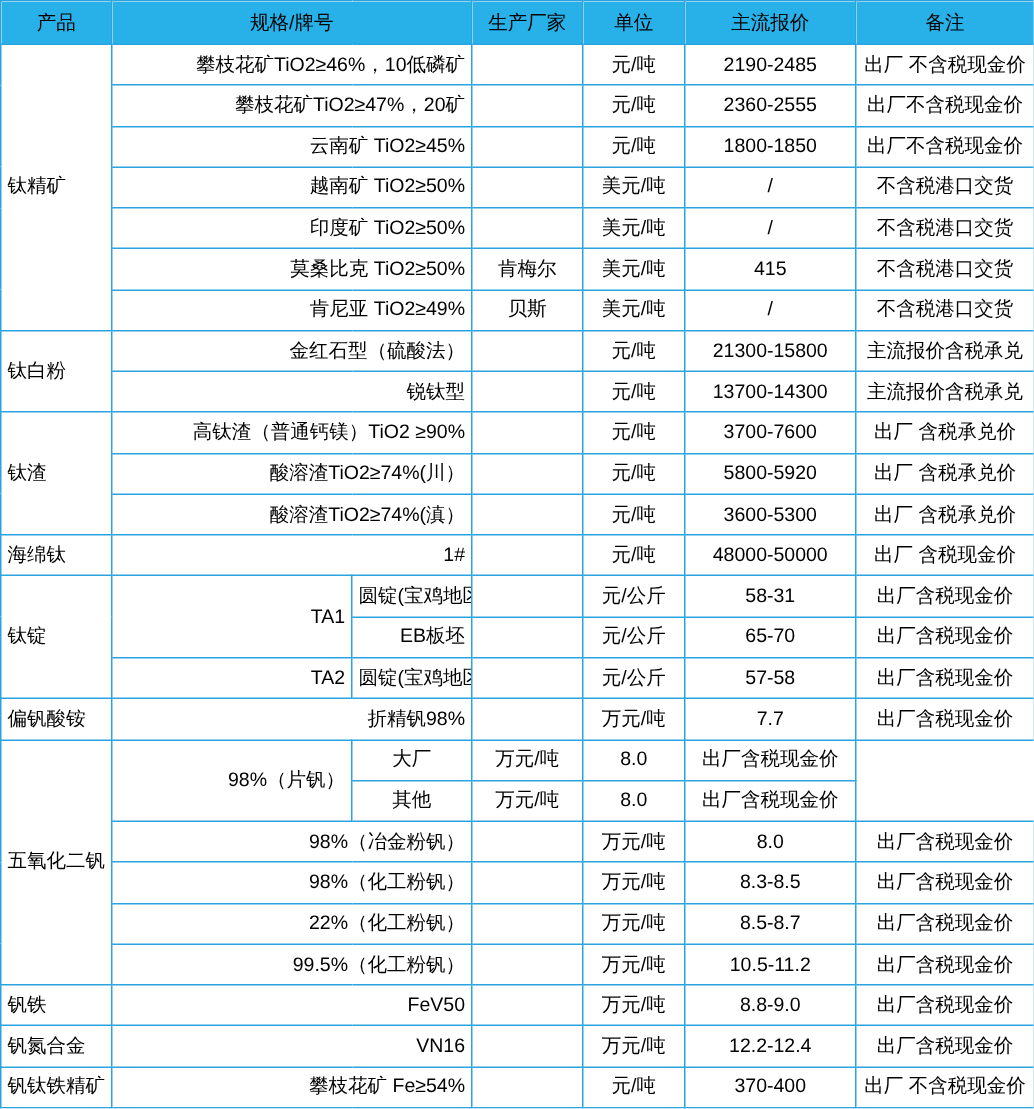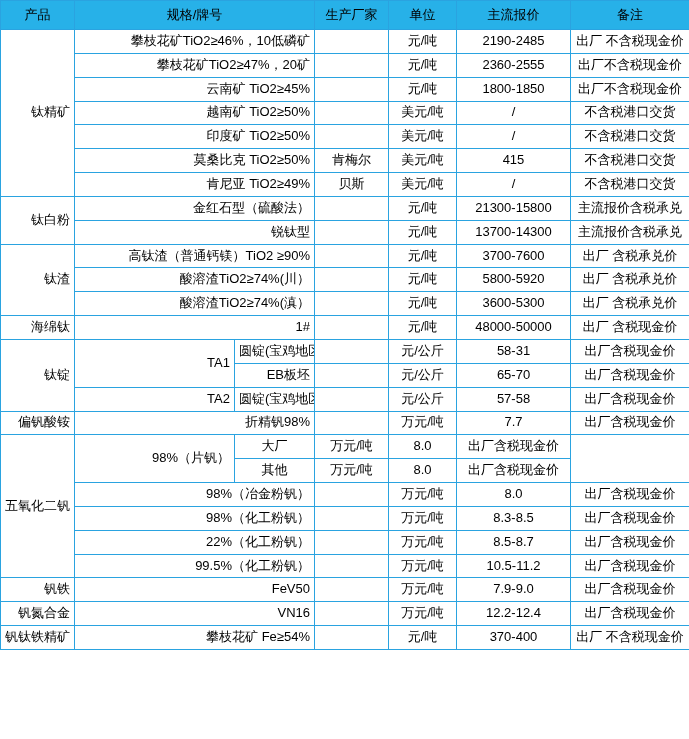--- a/index.html
+++ b/index.html
@@ -15,21 +15,21 @@
   }
   #sheet {
     width: 689px;
     height: 739px;
     position: relative;
   }
   table.price-table {
     border-collapse: collapse;
     table-layout: fixed;
     width: 689px;
-    height: 650px;
+    height: 739px;
   }
   table.price-table td,
   table.price-table th {
     border: 1px solid #2aa3e0;
     font-size: 13px;
     color: #000000;
     padding: 0 4px;
     line-height: 1.15;
     font-weight: normal;
     white-space: nowrap;
@@ -39,21 +39,21 @@
     background: #27b1e8;
     color: #ffffff;
     font-weight: bold;
     text-align: center;
     height: 28px;
     font-size: 14px;
     border: 1px solid #27b1e8;
   }
   td.c { text-align: center; }
   td.prod-name {
-    text-align: right;
+    text-align: left;
     font-weight: bold;
     font-size: 14px;
   }
   td.spec {
     text-align: right;
     font-size: 13px;
   }
   .col-prod { width: 74px; }
   .col-spec { width: 160px; }
   .col-spec2 { width: 80px; }
@@ -254,21 +254,21 @@
           <td class="c"></td>
           <td class="c">万元/吨</td>
           <td class="c">10.5-11.2</td>
           <td class="c">出厂含税现金价</td>
         </tr>
         <tr>
           <td class="prod-name">钒铁</td>
           <td class="spec" colspan="2">FeV50</td>
           <td class="c"></td>
           <td class="c">万元/吨</td>
-          <td class="c">7.9-9.0</td>
+          <td class="c">8.8-9.0</td>
           <td class="c">出厂含税现金价</td>
         </tr>
         <tr>
           <td class="prod-name">钒氮合金</td>
           <td class="spec" colspan="2">VN16</td>
           <td class="c"></td>
           <td class="c">万元/吨</td>
           <td class="c">12.2-12.4</td>
           <td class="c">出厂含税现金价</td>
         </tr>

